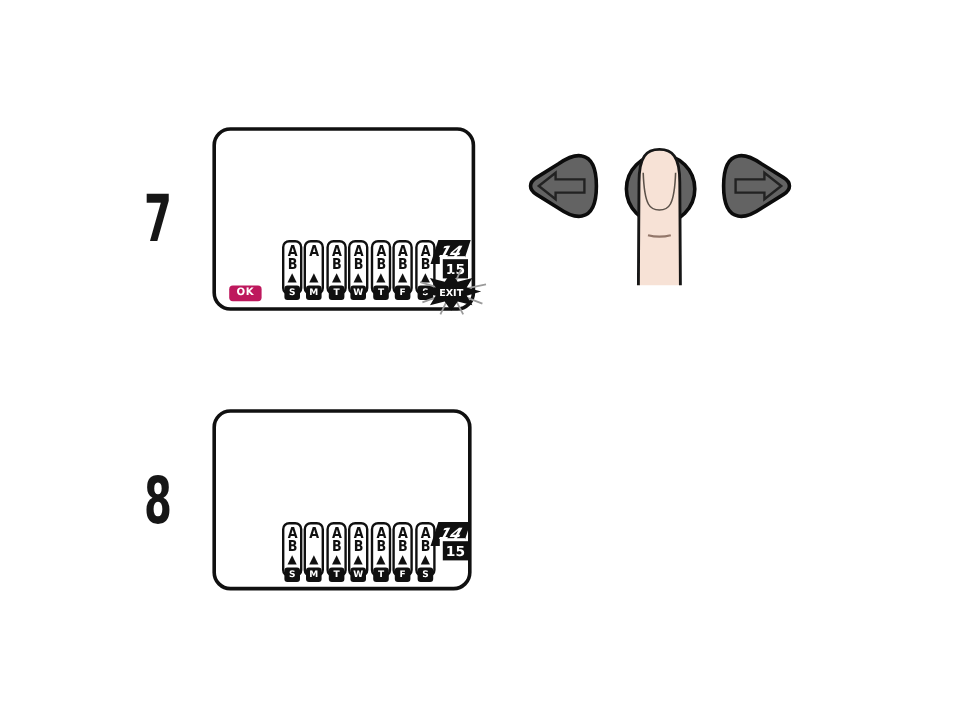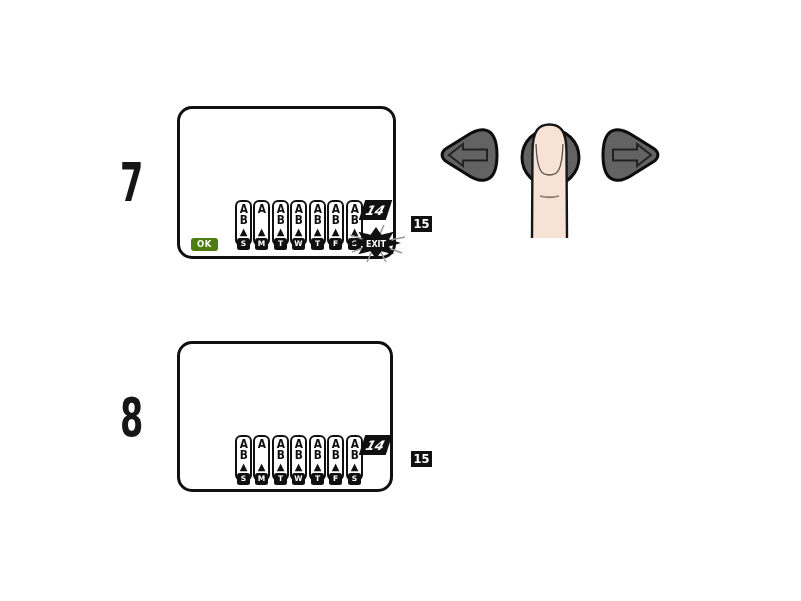--- a/index.html
+++ b/index.html
@@ -19,22 +19,22 @@
   .tri{position:absolute;top:27px;left:0;width:17px;text-align:center;font-size:10px;line-height:10px;
        color:#101010;}
   .db{position:absolute;top:38px;left:2px;width:13px;height:12px;background:#101010;color:#fff;
       border-radius:2.5px;font-size:7.5px;line-height:12px;font-weight:700;text-align:center;}
   
   .b14{position:absolute;left:182px;top:91px;width:27px;height:20px;background:#101010;
        transform:skewX(-18deg);display:flex;align-items:center;justify-content:center;}
   .b14 span{color:#fff;font-size:13px;font-weight:700;font-style:italic;}
   .b15{position:absolute;left:189px;top:107px;width:21px;height:16px;background:#101010;color:#fff;
        font-size:11.5px;line-height:16px;font-weight:700;text-align:center;
-       box-shadow:-2.5px -2.5px 0 #ffffff;margin-left:42px;}
-  .okc{position:absolute;left:11px;top:129px;width:27px;height:13px;background:#4d7c0f;
+       box-shadow:-2.5px -2.5px 0 #ffffff;}
+  .okc{position:absolute;left:11px;top:129px;width:27px;height:13px;background:#be185d;
        border-radius:3px;color:#fff;font-size:8.5px;line-height:13px;font-weight:700;text-align:center;
        letter-spacing:.5px;}
   .exit-svg{position:absolute;left:170px;top:116px;}
   .exit-svg text{font-family:"DejaVu Sans",sans-serif;font-size:8px;font-weight:700;fill:#ffffff;
                  text-anchor:middle;}
   .exit-svg line{stroke:#9a9a9a;stroke-width:1.5;}
   
   .controls{position:absolute;left:432px;top:104px;}
   .pick{fill:#636363;stroke:#0c0c0c;stroke-width:3;}
   .arrowline{fill:none;stroke:#222222;stroke-width:2;stroke-linejoin:miter;}

